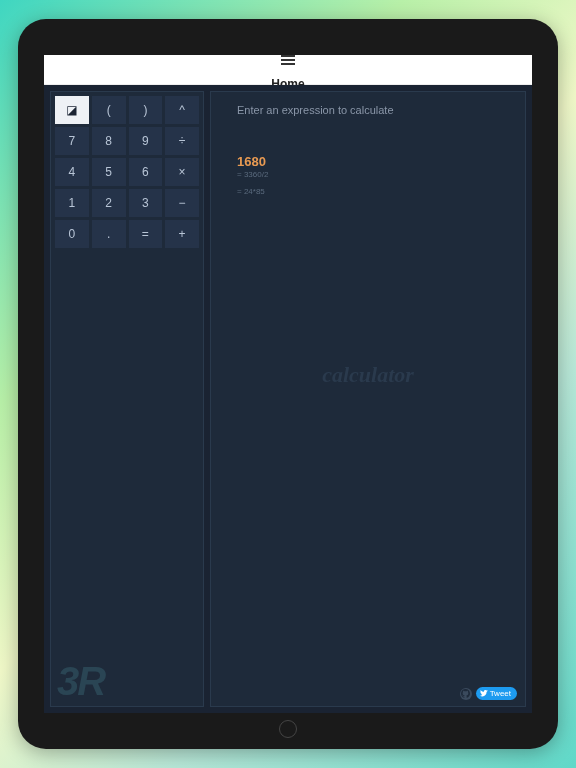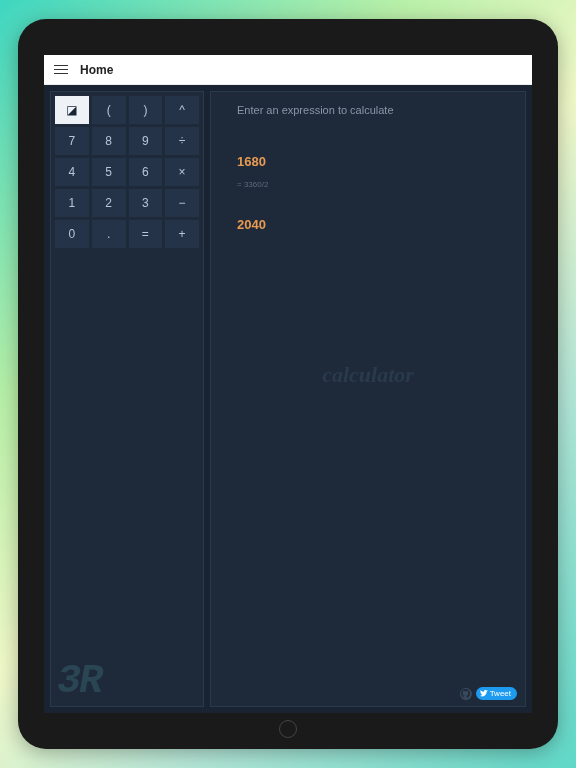--- a/index.html
+++ b/index.html
@@ -19,21 +19,21 @@
   }
   .home-btn {
     position: absolute; bottom: 11px; left: 50%; transform: translateX(-50%);
     width: 18px; height: 18px; border: 1.5px solid #444; border-radius: 50%;
   }
   .screen {
     width: 100%; height: 100%; background: #fff; display: flex; flex-direction: column;
   }
   .topbar {
     height: 30px; background: #fff; display: flex; align-items: center; padding: 0 10px;
-    border-bottom: 1px solid #eee; gap: 12px;
+    border-bottom: 1px solid #eee; gap: 12px; flex-direction: column;
   }
   .menu-icon { width: 14px; display: flex; flex-direction: column; gap: 2.5px; cursor: pointer; }
   .menu-icon span { height: 1.5px; background: #333; display: block; }
   .topbar-title { font-size: 12px; font-weight: 600; color: #222; }
   .app {
     flex: 1; background: #1a2332; display: flex; padding: 6px; gap: 6px; position: relative;
   }
   .left-panel {
     width: 154px; background: #1e2a3a; position: relative; display: flex; flex-direction: column;
     border: 1px solid #2a3a4d;
@@ -41,33 +41,33 @@
   .keypad {
     display: grid; grid-template-columns: repeat(4, 1fr); grid-template-rows: repeat(5, 28px);
     gap: 3px; padding: 4px;
   }
   .key {
     background: #253349; color: #b8c5d6; display: flex; align-items: center; justify-content: center;
     font-size: 12px; cursor: pointer; user-select: none;
   }
   .key.special { background: #eef1f5; color: #1a2332; }
   .brand {
-    position: absolute; bottom: 2px; left: 6px; font-family: Liberation Mono, monospace; font-style: italic;
+    position: absolute; bottom: 2px; left: 6px; font-family: Liberation Sans, sans-serif; font-style: italic;
     font-size: 40px; font-weight: bold; color: #2a4554; letter-spacing: -2px; margin-top: 32px;
   }
   .right-panel {
     flex: 1; background: #1e2a3a; border: 1px solid #2a3a4d; position: relative; display: flex; flex-direction: column;
     padding: 6px 26px;
   }
   .expr-input {
     color: #8a96a8; font-size: 11px; padding: 6px 0 10px 0;
   }
   .result { margin-bottom: 8px; }
   .result-value { color: #e89a52; font-size: 13px; font-weight: 600; margin-top: 28px; }
-  .result-expr { color: #5a6a7d; font-size: 8px; margin-top: 11px; }
+  .result-expr { color: #5a6a7d; font-size: 8px; margin-top: 1px; }
   .watermark {
     position: absolute; top: 44%; left: 0; right: 0; text-align: center;
     font-family: Georgia, serif; font-style: italic; font-size: 22px; color: #2a3a4d;
     font-weight: bold; pointer-events: none;
   }
   .footer-links {
     position: absolute; bottom: 6px; right: 8px; display: flex; align-items: center; gap: 4px;
   }
   .gh-icon {
     width: 12px; height: 12px; border-radius: 50%; background: #3a4a5d; display:flex;align-items:center;justify-content:center;
@@ -124,21 +124,21 @@
         </div>
 
         <div class="right-panel">
           <div class="expr-input">Enter an expression to calculate</div>
           <div id="history">
               <div class="result">
                 <div class="result-value">1680</div>
                 <div class="result-expr">= 3360/2</div>
               </div>
               <div class="result">
-                <div class="result-value">2040</div>
+                <div class="result-expr">= 24*85</div>
               </div>
             </div>
           <div class="watermark">calculator</div>
           <div class="footer-links">
             <div class="gh-icon">
               <svg viewBox="0 0 16 16" width="9" height="9" fill="#1e2a3a">
                   <path d="M8 0C3.58 0 0 3.58 0 8c0 3.54 2.29 6.53 5.47 7.59.4.07.55-.17.55-.38v-1.34c-2.23.48-2.7-1.07-2.7-1.07-.36-.92-.89-1.17-.89-1.17-.73-.5.05-.49.05-.49.8.06 1.23.83 1.23.83.72 1.23 1.88.87 2.34.67.07-.52.28-.87.51-1.07-1.78-.2-3.64-.89-3.64-3.95 0-.87.31-1.59.82-2.15-.08-.2-.36-1.02.08-2.12 0 0 .67-.21 2.2.82.64-.18 1.32-.27 2-.27s1.36.09 2 .27c1.53-1.04 2.2-.82 2.2-.82.44 1.1.16 1.92.08 2.12.51.56.82 1.27.82 2.15 0 3.07-1.87 3.75-3.65 3.95.29.25.54.73.54 1.48v2.19c0 .21.15.46.55.38C13.71 14.53 16 11.54 16 8c0-4.42-3.58-8-8-8z"></path>
                 </svg>
             </div>
             <div class="tweet-btn">

